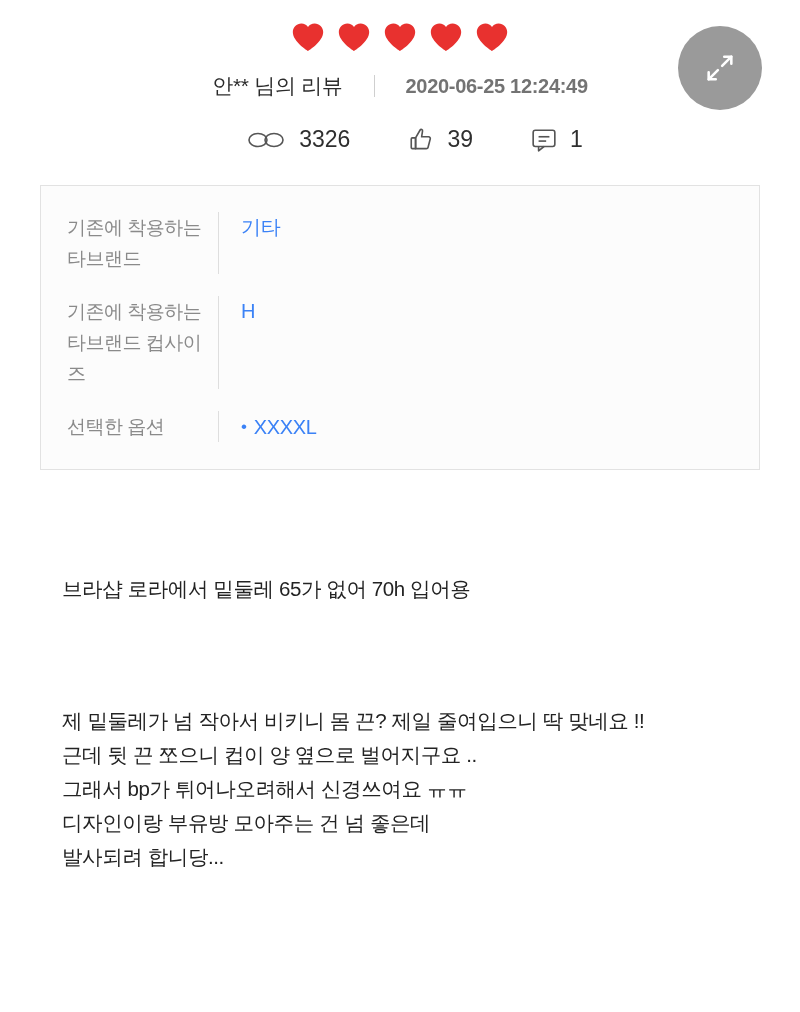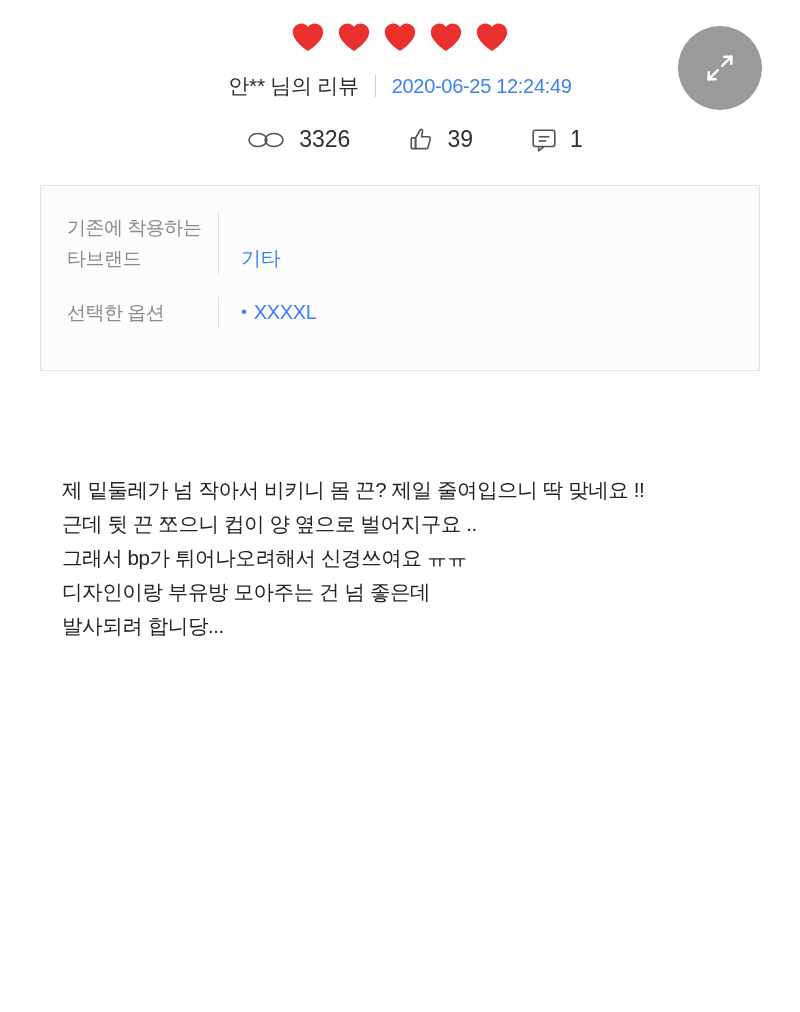--- a/index.html
+++ b/index.html
@@ -55,34 +55,34 @@
     justify-content: center;
     cursor: pointer;
   }
   .expand-btn svg { display: block; }
 
   
   .author-row {
     display: flex;
     align-items: center;
     justify-content: center;
-    gap: 16px;
+    gap: 31px;
     margin-top: 16px;
     font-size: 21px;
     color: #2c2c2c;
     letter-spacing: -0.3px;
   }
   .author-name { font-weight: 500; color: #2b2b2b; }
   .divider-v {
     width: 1px;
     height: 22px;
     background: #cfcfcf;
     display: inline-block;
   }
-  .review-date { color: #3b82f6; font-size: 20px; }
+  .review-date { color: #737373; font-size: 20px; font-weight: bold; }
 
   
   .stats-row {
     display: flex;
     align-items: center;
     justify-content: center;
     gap: 58px;
     margin-top: 26px;
     font-size: 23px;
     color: #333333;
@@ -99,24 +99,24 @@
   
   .options-box {
     margin: 32px 40px 0 40px;
     border: 1px solid #e2e2e2;
     background: #fcfcfc;
     padding: 26px 26px 24px 26px;
     box-sizing: border-box;
   }
   .opt-row {
     display: flex;
-    align-items: flex-end;
+    align-items: flex-start;
     margin-bottom: 22px;
   }
-  .opt-row:last-child { margin-bottom: 18px; }
+  .opt-row:last-child { margin-bottom: 2px; }
   .opt-label {
     width: 152px;
     font-size: 19px;
     line-height: 31px;
     color: #8a8a8a;
     letter-spacing: -0.5px;
     border-right: 1px solid #dedede;
     padding-right: 14px;
     box-sizing: border-box;
   }
@@ -229,27 +229,32 @@
       </span>
       <span class="value">1</span>
     </span>
   </div>
 
   <div class="options-box">
     <div class="opt-row">
       <div class="opt-label">기존에 착용하는 타브랜드</div>
       <div class="opt-value">기타</div>
     </div>
+    <div class="opt-row">
+      <div class="opt-label tall">기존에 착용하는 타브랜드 컵사이즈</div>
+      <div class="opt-value">H</div>
+    </div>
     <div class="opt-row bullet">
       <div class="opt-label">선택한 옵션</div>
       <div class="opt-value">XXXXL</div>
     </div>
   </div>
 
   <div class="review-body">
+    <div class="para">브라샵 로라에서 밑둘레 65가 없어 70h 입어용</div>
     <div class="para">제 밑둘레가 넘 작아서 비키니 몸 끈? 제일 줄여입으니 딱 맞네요 !!
 근데 뒷 끈 쪼으니 컵이 양 옆으로 벌어지구요 ..
 그래서 bp가 튀어나오려해서 신경쓰여요 ㅠㅠ
 디자인이랑 부유방 모아주는 건 넘 좋은데
 발사되려 합니당...</div>
     
     
   </div>
 
 </div>

